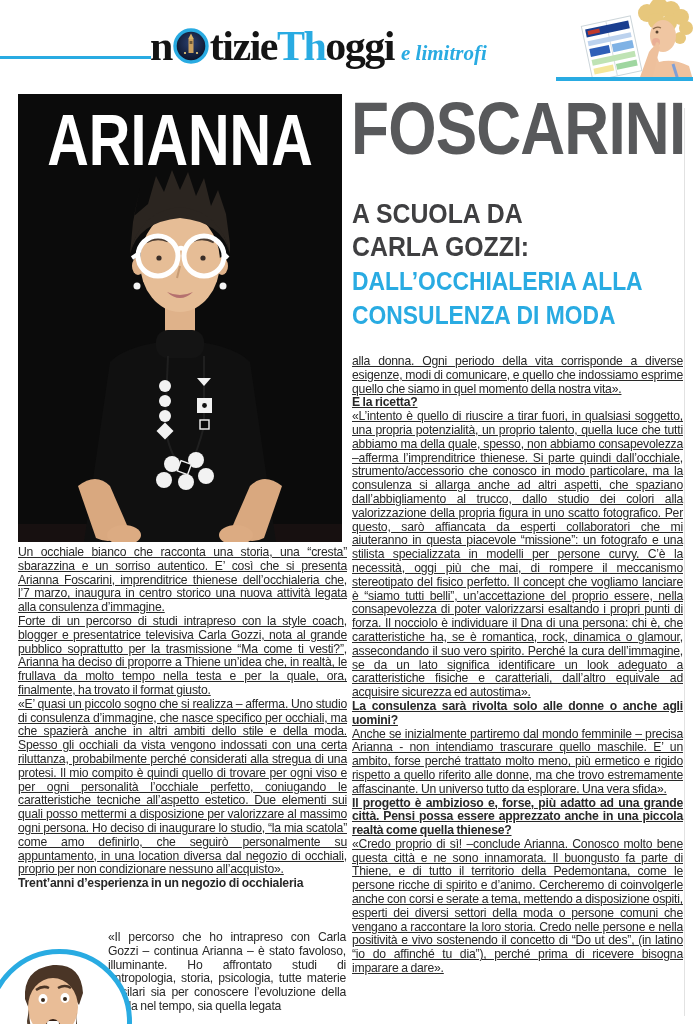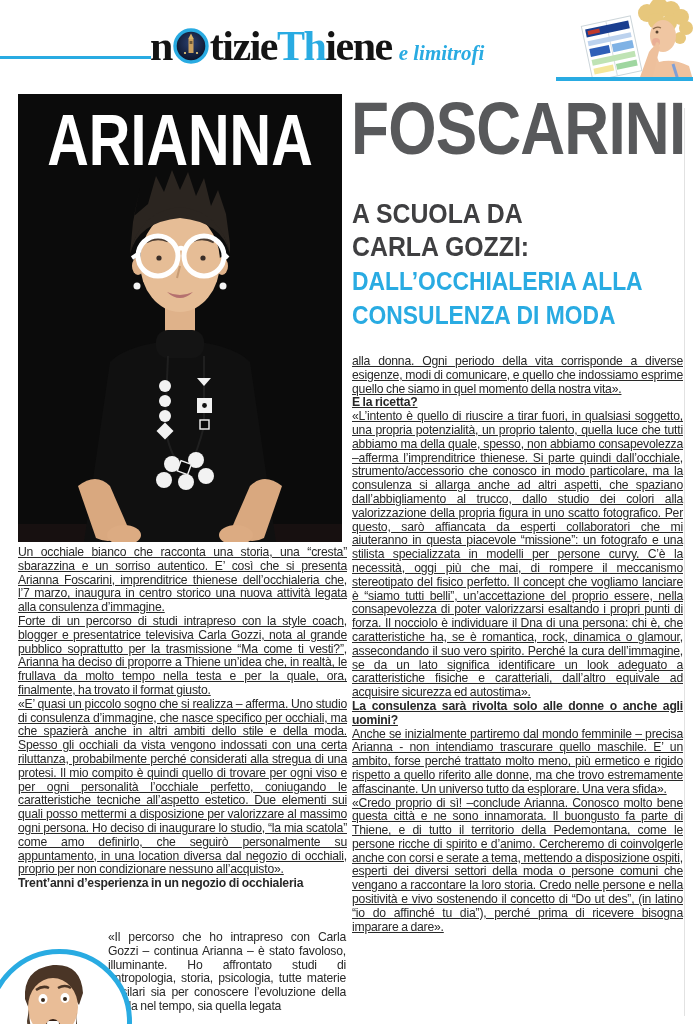--- a/index.html
+++ b/index.html
@@ -73,21 +73,21 @@
             <stop offset="70%" stop-color="#101a33"></stop>
             <stop offset="100%" stop-color="#080d1c"></stop>
       </radialGradient>
         </defs>
       <circle cx="18" cy="18" r="16" fill="url(#night)" stroke="#29abe2" stroke-width="3.4"></circle>
       <polygon points="15.2,11 20.8,11 18,5.5" fill="#d8b36a"></polygon>
       <rect x="15.5" y="11" width="5" height="14" fill="#caa05e"></rect>
       <rect x="16.6" y="13" width="2.8" height="3" fill="#6e5836"></rect>
       <circle cx="12" cy="25" r="1.1" fill="#f3d37c"></circle>
         <circle cx="24" cy="25" r="1.1" fill="#f3d37c"></circle>
-    </svg><span class="mast-word">tizie</span><span class="mast-word mast-accent">Th</span><span class="mast-word">iene</span><span class="tagline">e limitrofi</span>
+    </svg><span class="mast-word">tizie</span><span class="mast-word mast-accent">Th</span><span class="mast-word">oggi</span><span class="tagline">e limitrofi</span>
   </div>
 
   <svg class="header-photo" viewBox="0 0 134 80">
 
     <g fill="#e7c77c">
       <circle cx="88" cy="13" r="9"></circle>
         <circle cx="100" cy="8" r="10"></circle>
         <circle cx="112" cy="10" r="9"></circle>
       <circle cx="122" cy="17" r="8"></circle>
         <circle cx="127" cy="28" r="7"></circle>
@@ -191,20 +191,21 @@
     <div>CONSULENZA DI MODA</div>
   </div>
   <div class="vline"></div>
 
   <div class="col-right body-text">
     <p>alla donna. Ogni periodo della vita corrisponde a diverse esigenze, modi di comunicare, e quello che indossiamo esprime quello che siamo in quel momento della nostra vita».</p>
     <p class="qa">E la ricetta?</p>
     <p>«L’intento è quello di riuscire a tirar fuori, in qualsiasi soggetto, una propria potenzialità, un proprio talento, quella luce che tutti abbiamo ma della quale, spesso, non abbiamo consapevolezza –afferma l’imprenditrice thienese. Si parte quindi dall’occhiale, strumento/accessorio che conosco in modo particolare, ma la consulenza si allarga anche ad altri aspetti, che spaziano dall’abbigliamento al trucco, dallo studio dei colori alla valorizzazione della propria figura in uno scatto fotografico. Per questo, sarò affiancata da esperti collaboratori che mi aiuteranno in questa piacevole “missione”: un fotografo e una stilista specializzata in modelli per persone curvy. C’è la necessità, oggi più che mai, di rompere il meccanismo stereotipato del fisico perfetto. Il concept che vogliamo lanciare è “siamo tutti belli”, un’accettazione del proprio essere, nella consapevolezza di poter valorizzarsi esaltando i propri punti di forza. Il nocciolo è individuare il Dna di una persona: chi è, che caratteristiche ha, se è romantica, rock, dinamica o glamour, assecondando il suo vero spirito. Perché la cura dell’immagine, se da un lato significa identificare un look adeguato a caratteristiche fisiche e caratteriali, dall’altro equivale ad acquisire sicurezza ed autostima».</p>
     <p class="qa">La consulenza sarà rivolta solo alle donne o anche agli uomini?</p>
     <p>Anche se inizialmente partiremo dal mondo femminile – precisa Arianna - non intendiamo trascurare quello maschile. E’ un ambito, forse perché trattato molto meno, più ermetico e rigido rispetto a quello riferito alle donne, ma che trovo estremamente affascinante. Un universo tutto da esplorare. Una vera sfida».</p>
+    <p class="qa">Il progetto è ambizioso e, forse, più adatto ad una grande città. Pensi possa essere apprezzato anche in una piccola realtà come quella thienese?</p>
     <p>«Credo proprio di sì! –conclude Arianna. Conosco molto bene questa città e ne sono innamorata. Il buongusto fa parte di Thiene, e di tutto il territorio della Pedemontana, come le persone ricche di spirito e d’animo. Cercheremo di coinvolgerle anche con corsi e serate a tema, mettendo a disposizione ospiti, esperti dei diversi settori della moda o persone comuni che vengano a raccontare la loro storia. Credo nelle persone e nella positività e vivo sostenendo il concetto di “Do ut des”, (in latino “io do affinché tu dia”), perché prima di ricevere bisogna imparare a dare».</p>
   </div>
 
   <div class="col-left body-text">
     <p>Un occhiale bianco che racconta una storia, una “cresta” sbarazzina e un sorriso autentico. E’ così che si presenta Arianna Foscarini, imprenditrice thienese dell’occhialeria che, l’7 marzo, inaugura in centro storico una nuova attività legata alla consulenza d’immagine.</p>
     <p>Forte di un percorso di studi intrapreso con la style coach, blogger e presentatrice televisiva Carla Gozzi, nota al grande pubblico soprattutto per la trasmissione “Ma come ti vesti?”, Arianna ha deciso di proporre a Thiene un’idea che, in realtà, le frullava da molto tempo nella testa e per la quale, ora, finalmente, ha trovato il format giusto.</p>
     <p>«E’ quasi un piccolo sogno che si realizza – afferma. Uno studio di consulenza d’immagine, che nasce specifico per occhiali, ma che spazierà anche in altri ambiti dello stile e della moda. Spesso gli occhiali da vista vengono indossati con una certa riluttanza, probabilmente perché considerati alla stregua di una protesi. Il mio compito è quindi quello di trovare per ogni viso e per ogni personalità l’occhiale perfetto, coniugando le caratteristiche tecniche all’aspetto estetico. Due elementi sui quali posso mettermi a disposizione per valorizzare al massimo ogni persona. Ho deciso di inaugurare lo studio, “la mia scatola” come amo definirlo, che seguirò personalmente su appuntamento, in una location diversa dal negozio di occhiali, proprio per non condizionare nessuno all’acquisto».</p>
     <div class="crosshead">
       <div>Trent’anni d’esperienza in un negozio di occhialeria</div>
     </div>

